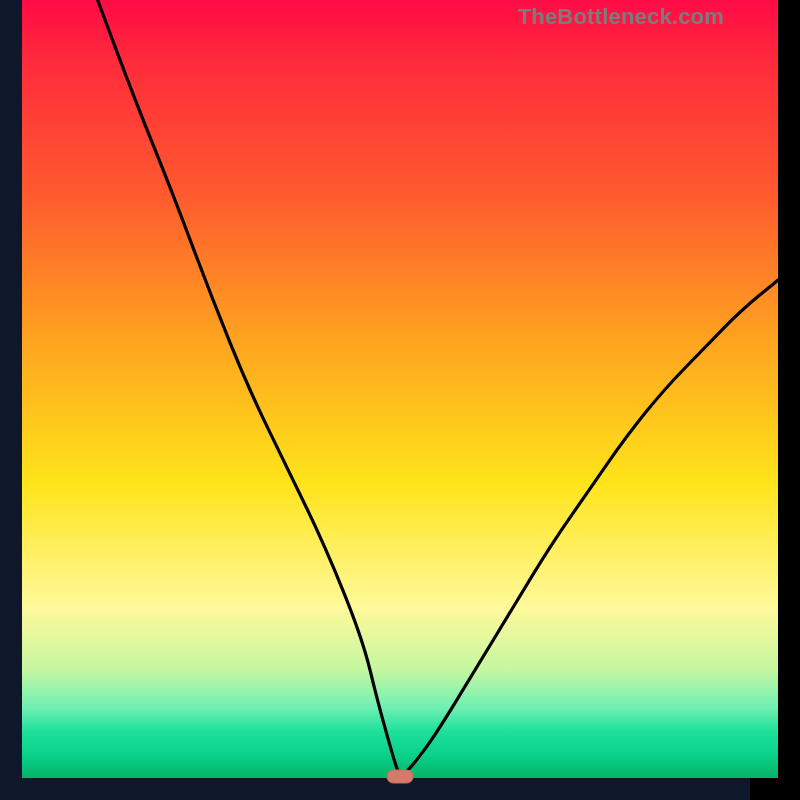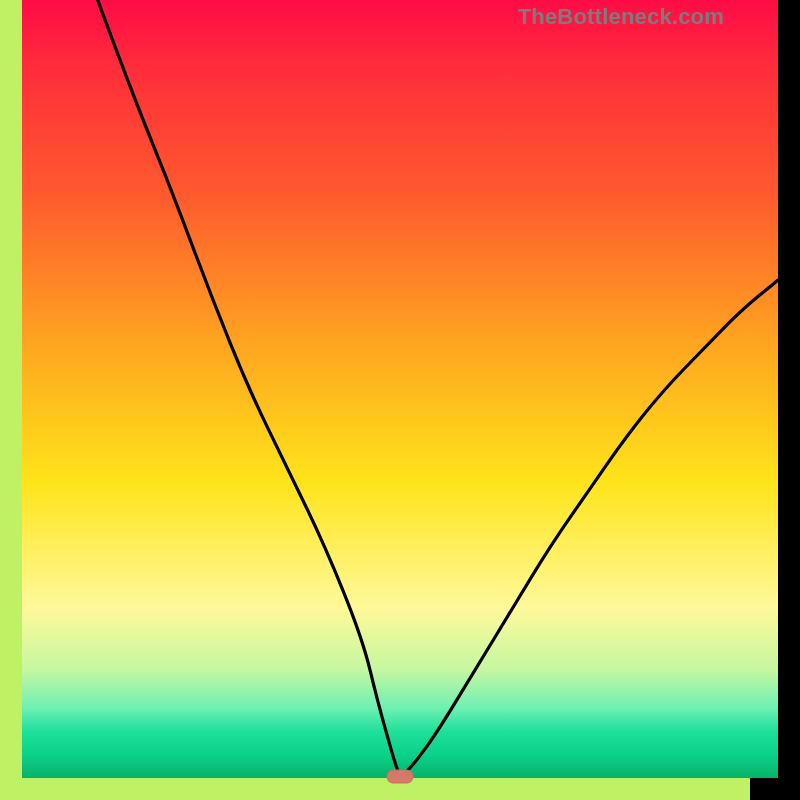--- a/index.html
+++ b/index.html
@@ -8,21 +8,21 @@
     width: 800px;
     height: 800px;
     background: #000;
     font-family: Arial, Helvetica, sans-serif;
     overflow: hidden;
   }
   .stage {
     position: relative;
     width: 750px;
     height: 800px;
-    background: #bef264;
+    background: #0f172a;
   }
   
   .panel {
     position: absolute;
     left: 22px;
     top: 0px;
     width: 756px;   
     height: 778px;  
     
     background:

